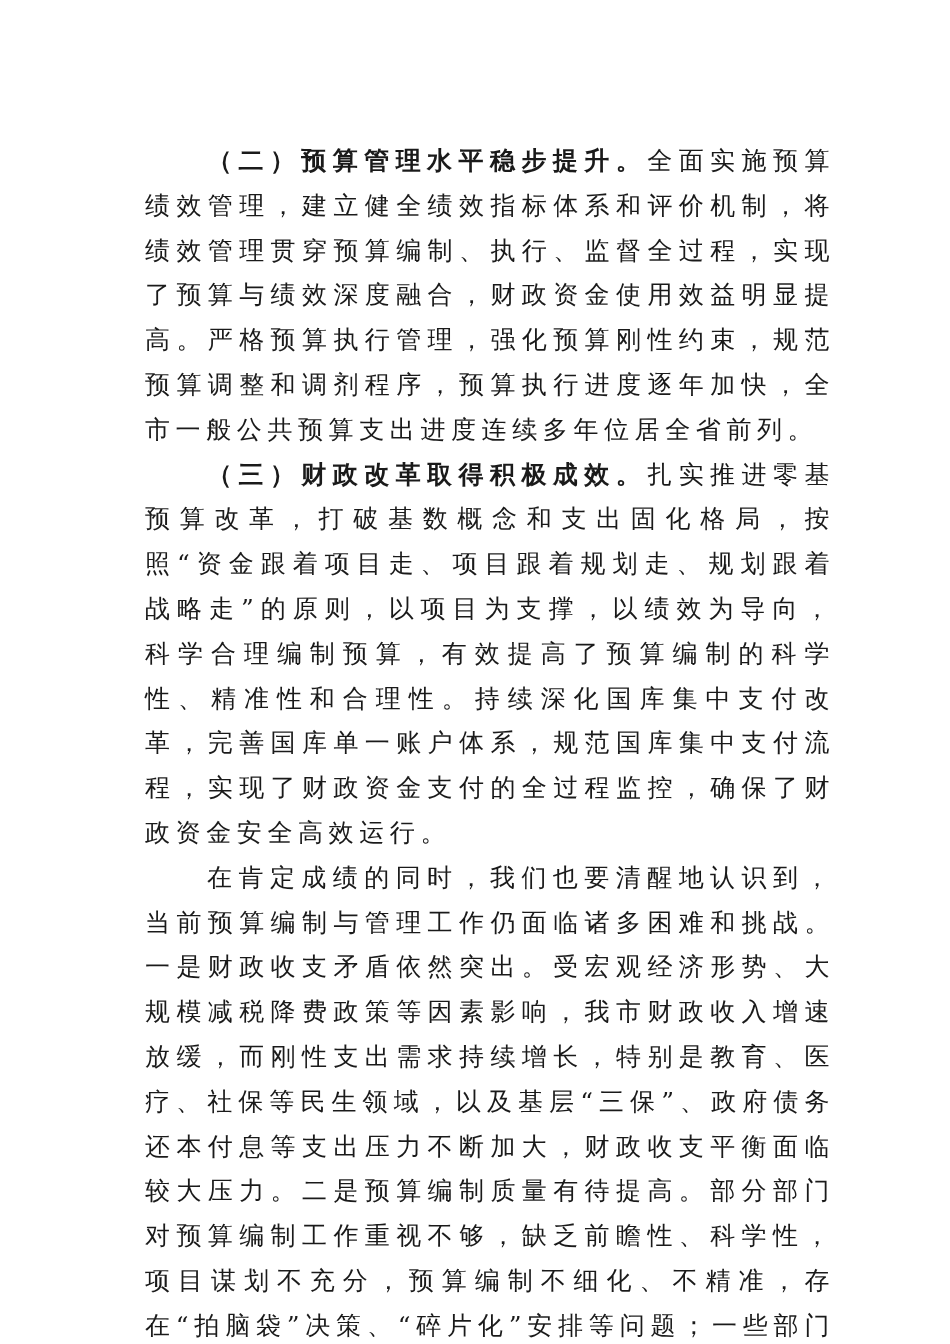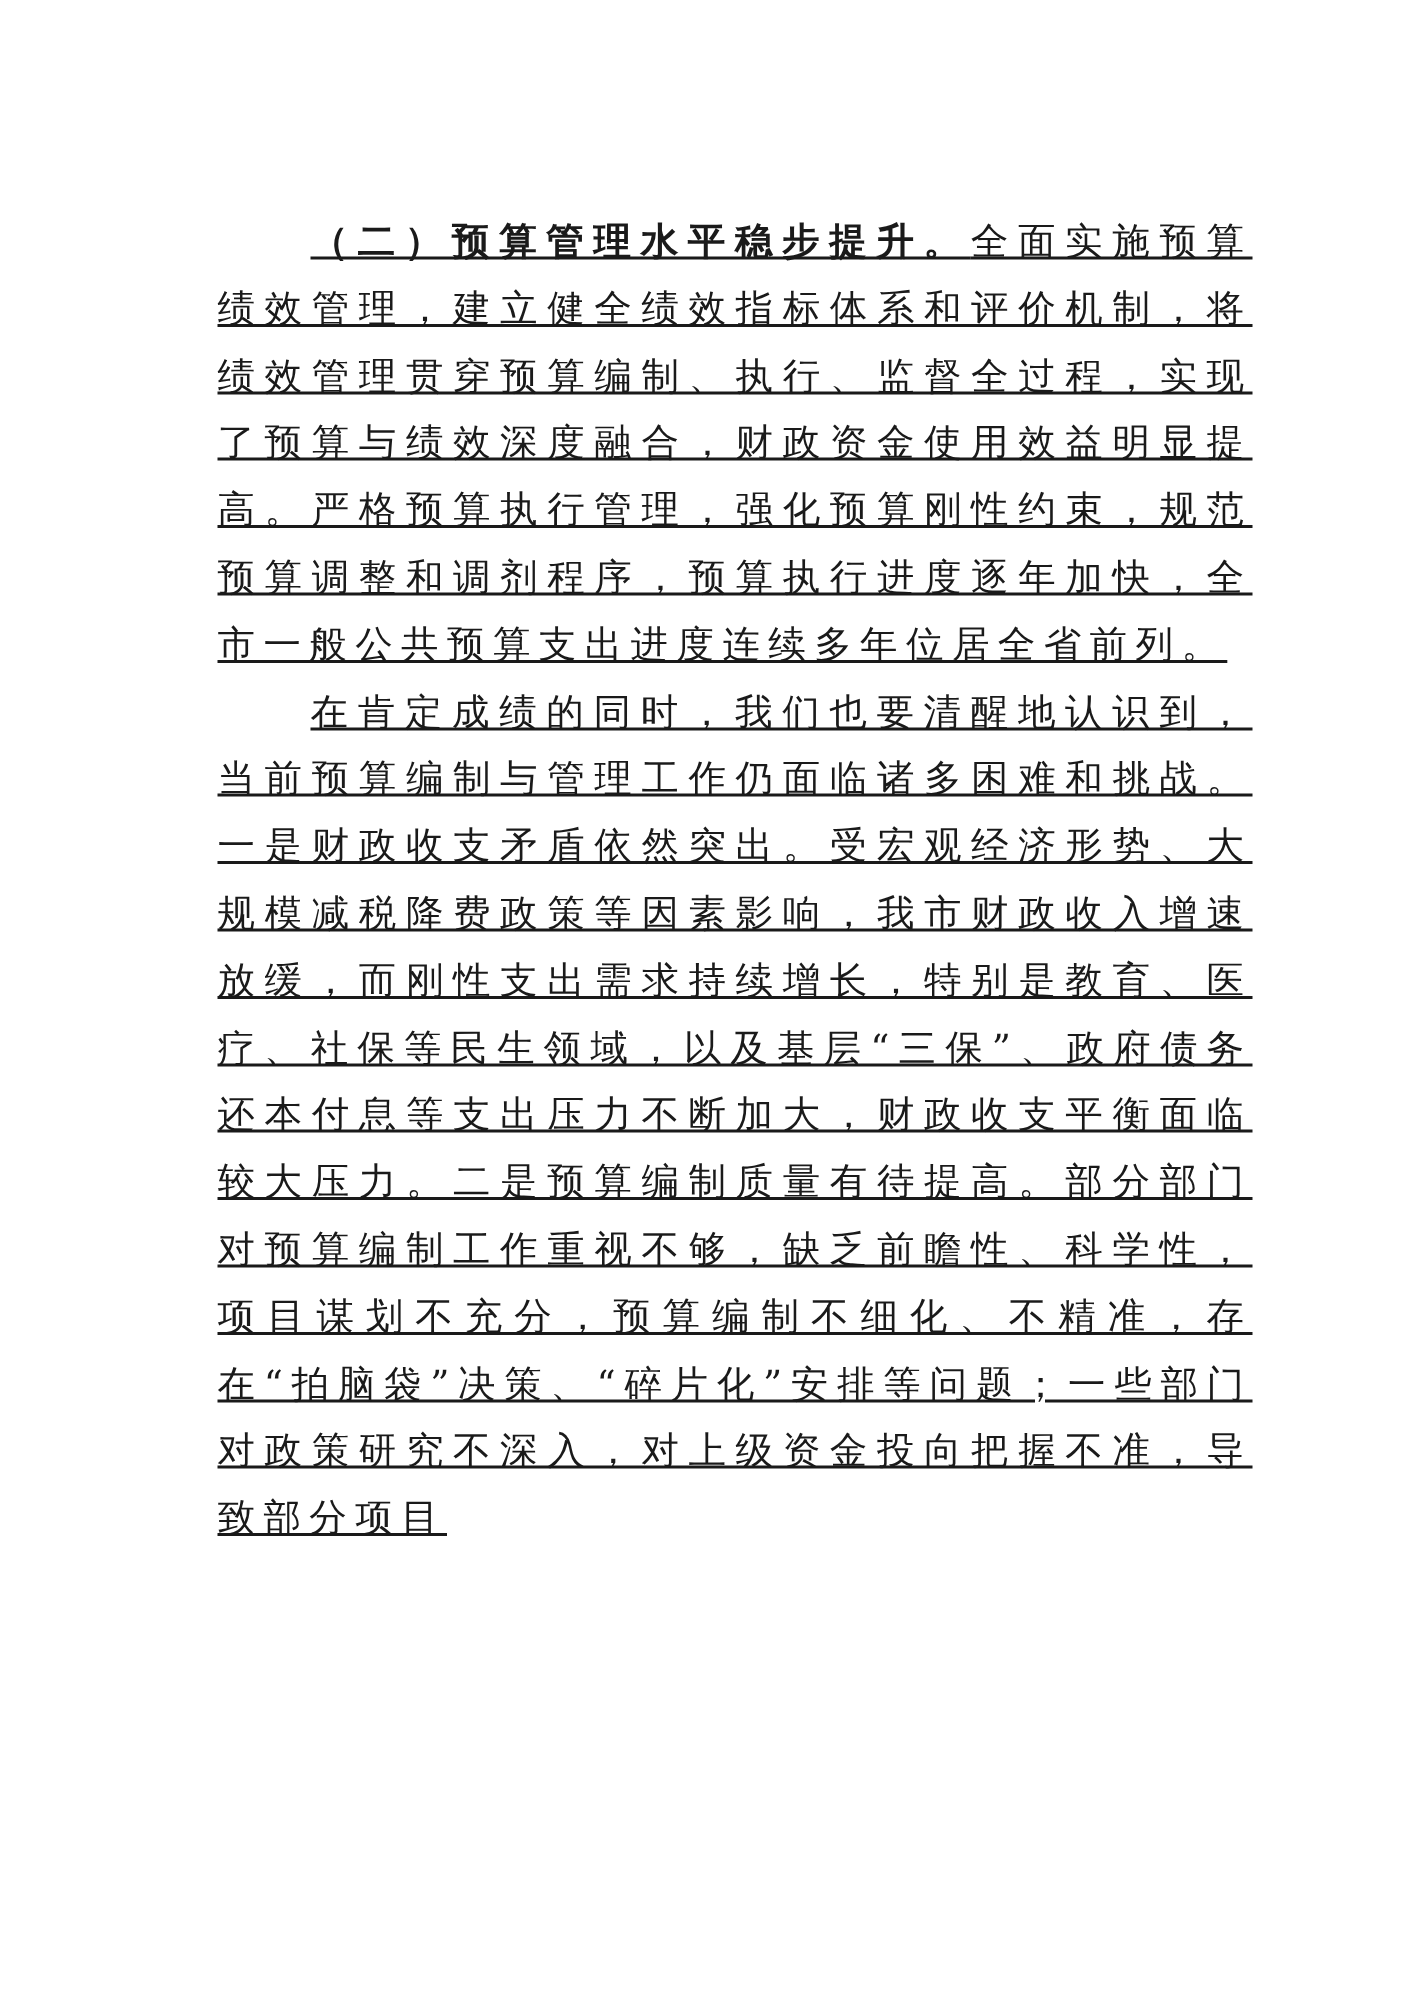--- a/index.html
+++ b/index.html
@@ -13,23 +13,23 @@
       color: #1a1a1a;
       font-size: 25px;
       line-height: 44.8px;
       letter-spacing: 5.6px;
     }
     .para {
       margin: 0;
       text-indent: 62px;
       text-align: justify;
       text-align-last: left;
-      text-decoration: underline;
     }
     .lead { font-weight: bold; }
   </style>
 </head>
 <body>
 
 <div class="page">
   <p class="para"><span class="lead">（二）预算管理水平稳步提升。</span><span>全面实施预算绩效管理，建立健全绩效指标体系和评价机制，将绩效管理贯穿预算编制、执行、监督全过程，实现了预算与绩效深度融合，财政资金使用效益明显提高。严格预算执行管理，强化预算刚性约束，规范预算调整和调剂程序，预算执行进度逐年加快，全市一般公共预算支出进度连续多年位居全省前列。</span></p>
+  <p class="para"><span class="lead">（三）财政改革取得积极成效。</span><span>扎实推进零基预算改革，打破基数概念和支出固化格局，按照“资金跟着项目走、项目跟着规划走、规划跟着战略走”的原则，以项目为支撑，以绩效为导向，科学合理编制预算，有效提高了预算编制的科学性、精准性和合理性。持续深化国库集中支付改革，完善国库单一账户体系，规范国库集中支付流程，实现了财政资金支付的全过程监控，确保了财政资金安全高效运行。</span></p>
   <p class="para"><span>在肯定成绩的同时，我们也要清醒地认识到，当前预算编制与管理工作仍面临诸多困难和挑战。一是财政收支矛盾依然突出。受宏观经济形势、大规模减税降费政策等因素影响，我市财政收入增速放缓，而刚性支出需求持续增长，特别是教育、医疗、社保等民生领域，以及基层“三保”、政府债务还本付息等支出压力不断加大，财政收支平衡面临较大压力。二是预算编制质量有待提高。部分部门对预算编制工作重视不够，缺乏前瞻性、科学性，项目谋划不充分，预算编制不细化、不精准，存在“拍脑袋”决策、“碎片化”安排等问题；一些部门对政策研究不深入，对上级资金投向把握不准，导致部分项目</span></p>
 </div>
 
 </body></html>

